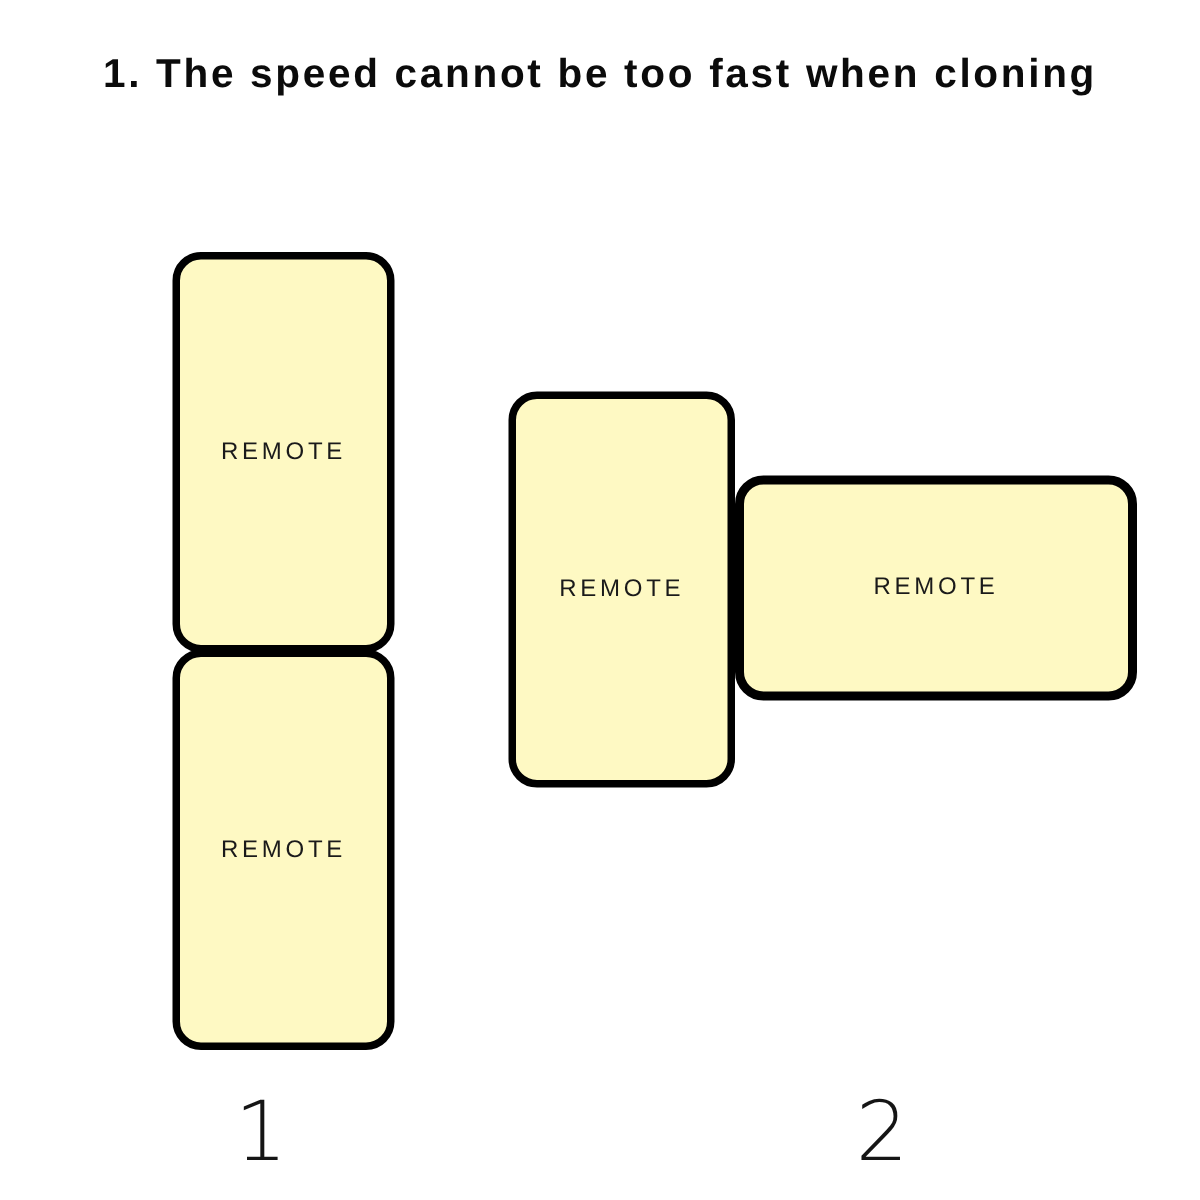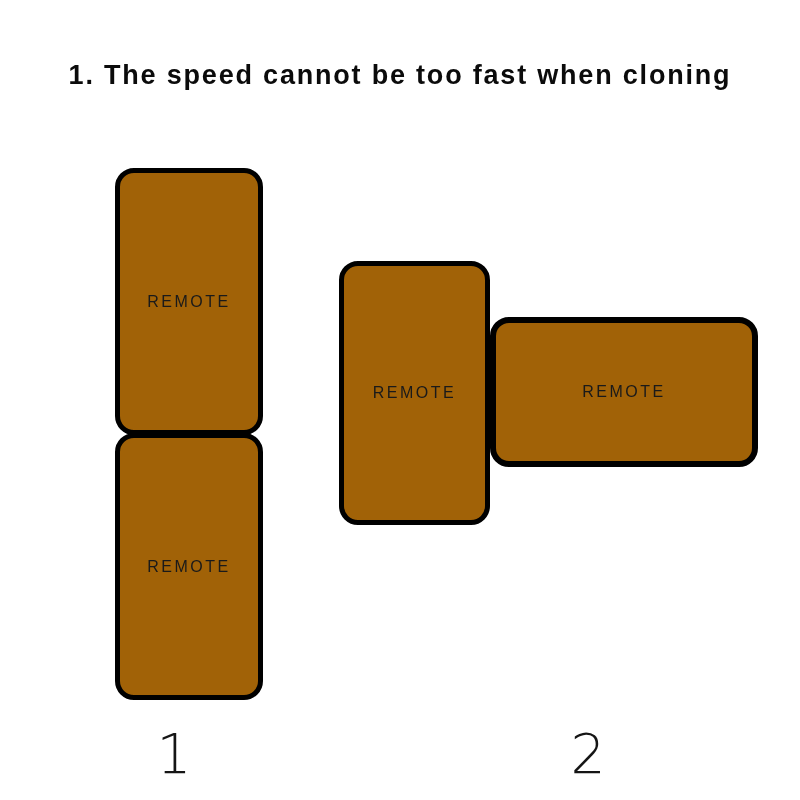--- a/index.html
+++ b/index.html
@@ -13,33 +13,33 @@
     position: relative;
     font-family: "Liberation Sans", sans-serif;
     overflow: hidden;
   }
   .canvas {
     position: absolute;
     inset: 0;
   }
   .heading {
     position: absolute;
-    top: 52px;
+    top: 26px;
     left: 0;
     width: 100%;
     text-align: center;
     color: #0b0b0b;
     font-weight: bold;
     font-size: 27px;
     letter-spacing: 1.8px;
     line-height: 46px;
   }
   .remote-card {
     position: absolute;
-    background: #a16207;
+    background: #fef9c3;
     border: 5px solid #000000;
     border-radius: 19px;
     box-sizing: border-box;
     display: flex;
     align-items: center;
     justify-content: center;
   }
   .remote-card.thick {
     border-width: 6px;
   }

